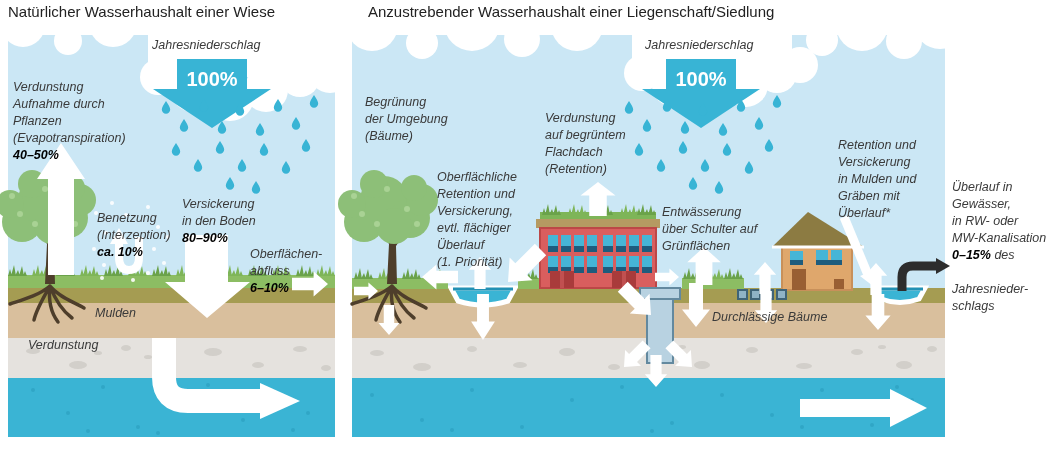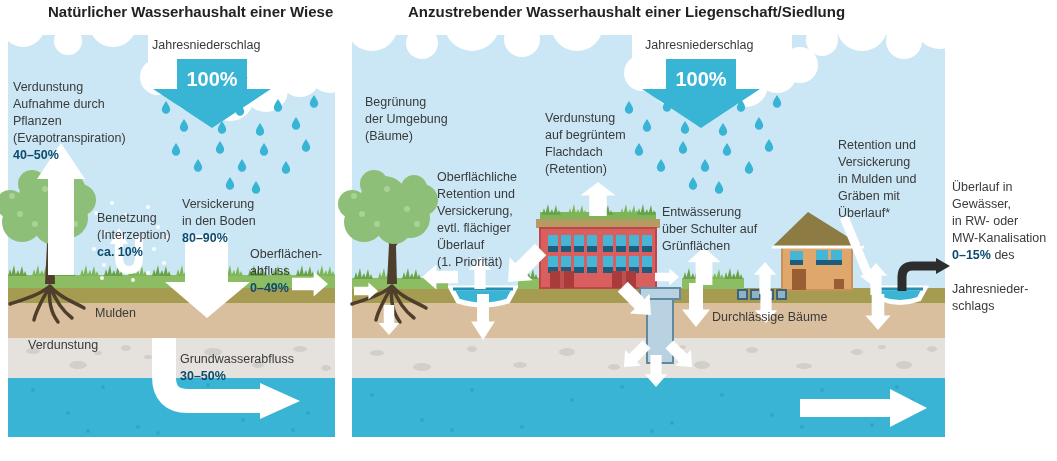--- a/index.html
+++ b/index.html
@@ -1,19 +1,19 @@
 <!DOCTYPE html>
 <html><head>
 <meta charset="utf-8">
 <style>
   html,body{margin:0;padding:0;background:#ffffff;}
   .canvas{position:relative;width:1057px;height:461px;font-family:"Liberation Sans",sans-serif;overflow:hidden;background:#fff;}
-  .title{position:absolute;font-size:15px;font-weight:bold;color:#222;white-space:nowrap;z-index:3;margin-left:40px;}
-  .label{position:absolute;font-size:12.5px;line-height:17px;color:#3a3a3a;white-space:pre-line;z-index:3;}
-  .label strong{display:block;font-weight:bold;color:#0c4a6e;}
+  .title{position:absolute;font-size:15px;font-weight:normal;color:#222;white-space:nowrap;z-index:3;}
+  .label{position:absolute;font-size:12.5px;line-height:17px;color:#3a3a3a;white-space:pre-line;z-index:3;font-style:italic;}
+  .label strong{display:block;font-weight:bold;color:#000000;}
   .label .blk{display:block;}
   .label .mix{display:block;}
   .label .mix strong{display:inline;}
   svg.panel{position:absolute;overflow:visible;z-index:1;}
   svg text.pct{font-family:"Liberation Sans",sans-serif;font-weight:bold;font-size:20px;fill:#ffffff;text-anchor:middle;}
 </style>
 </head>
 <body>
 
 <div class="canvas">
@@ -373,28 +373,24 @@
     <strong>ca. 10%</strong>
   </div>
   <div class="label" style="left:182px;top:179px">
     <span>Versickerung
 in den Boden</span>
     <strong>80–90%</strong>
   </div>
   <div class="label" style="left:250px;top:229px">
     <span>Oberflächen-
 abfluss</span>
-    <strong>0–49%</strong>
+    <strong>6–10%</strong>
   </div>
   <div class="label" style="left:95px;top:305px">Mulden</div>
   <div class="label" style="left:28px;top:337px">Verdunstung</div>
-  <div class="label" style="left:180px;top:334px">
-    <span>Grundwasserabfluss</span>
-    <strong>30–50%</strong>
-  </div>
 
   <div class="label" style="left:645px;top:37px">Jahresniederschlag</div>
   <div class="label" style="left:365px;top:94px">Begrünung
 der Umgebung
 (Bäume)</div>
   <div class="label" style="left:437px;top:169px">Oberflächliche
 Retention und
 Versickerung,
 evtl. flächiger
 Überlauf

